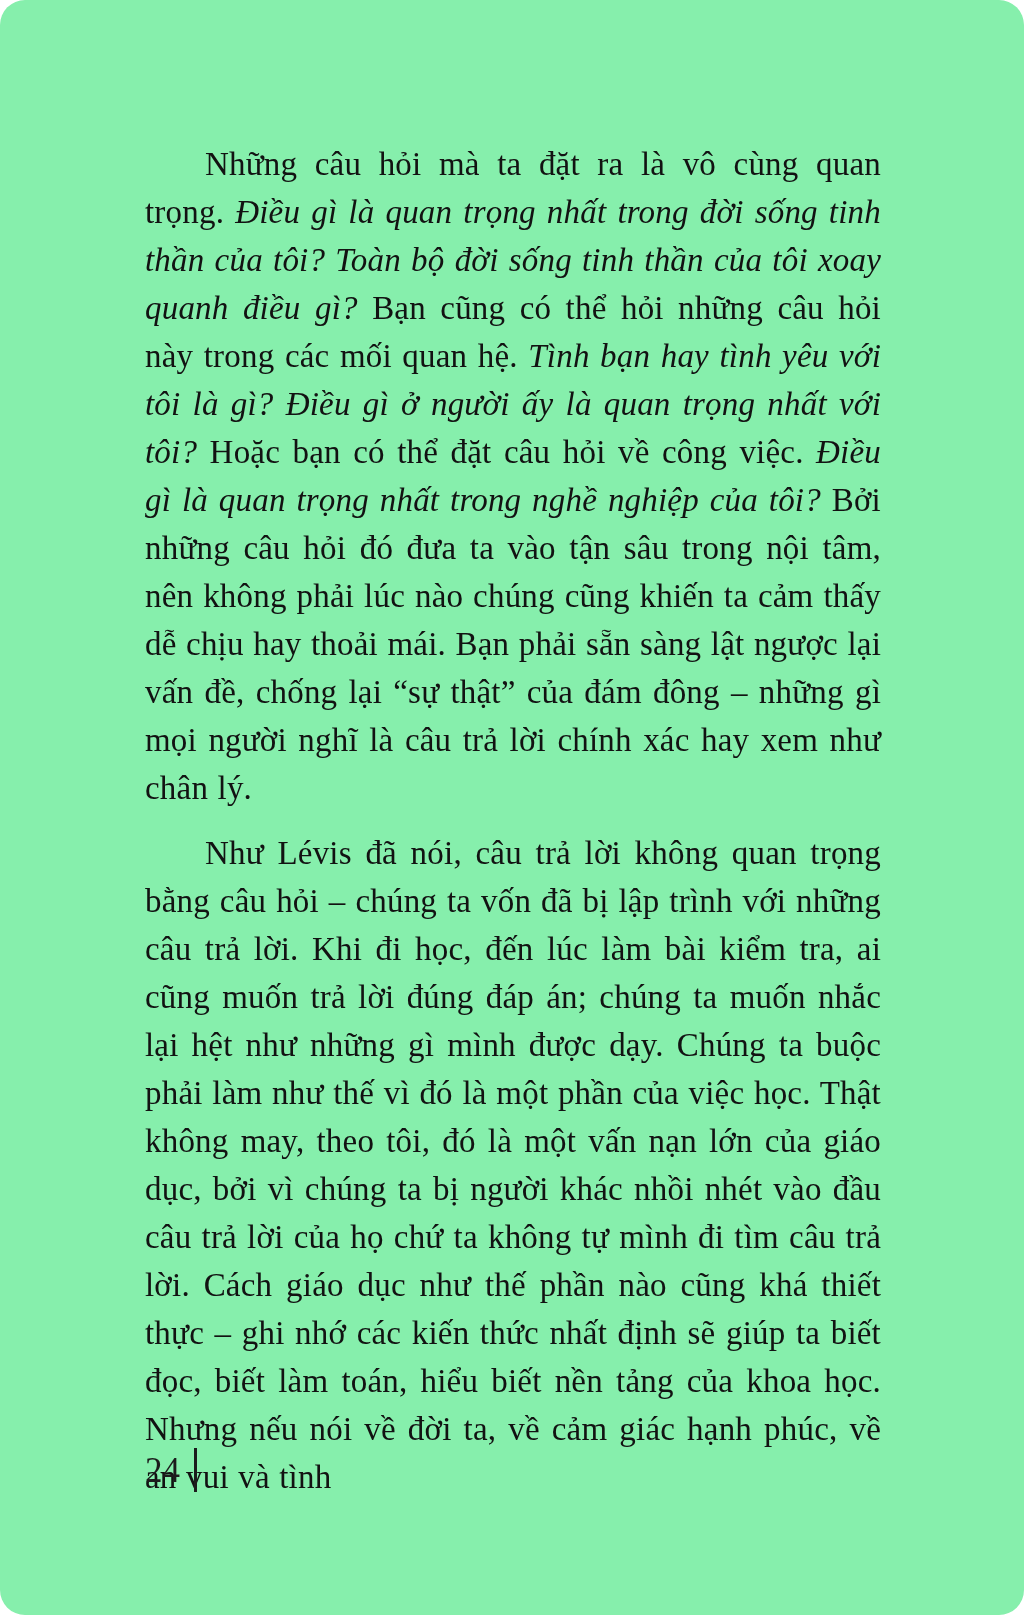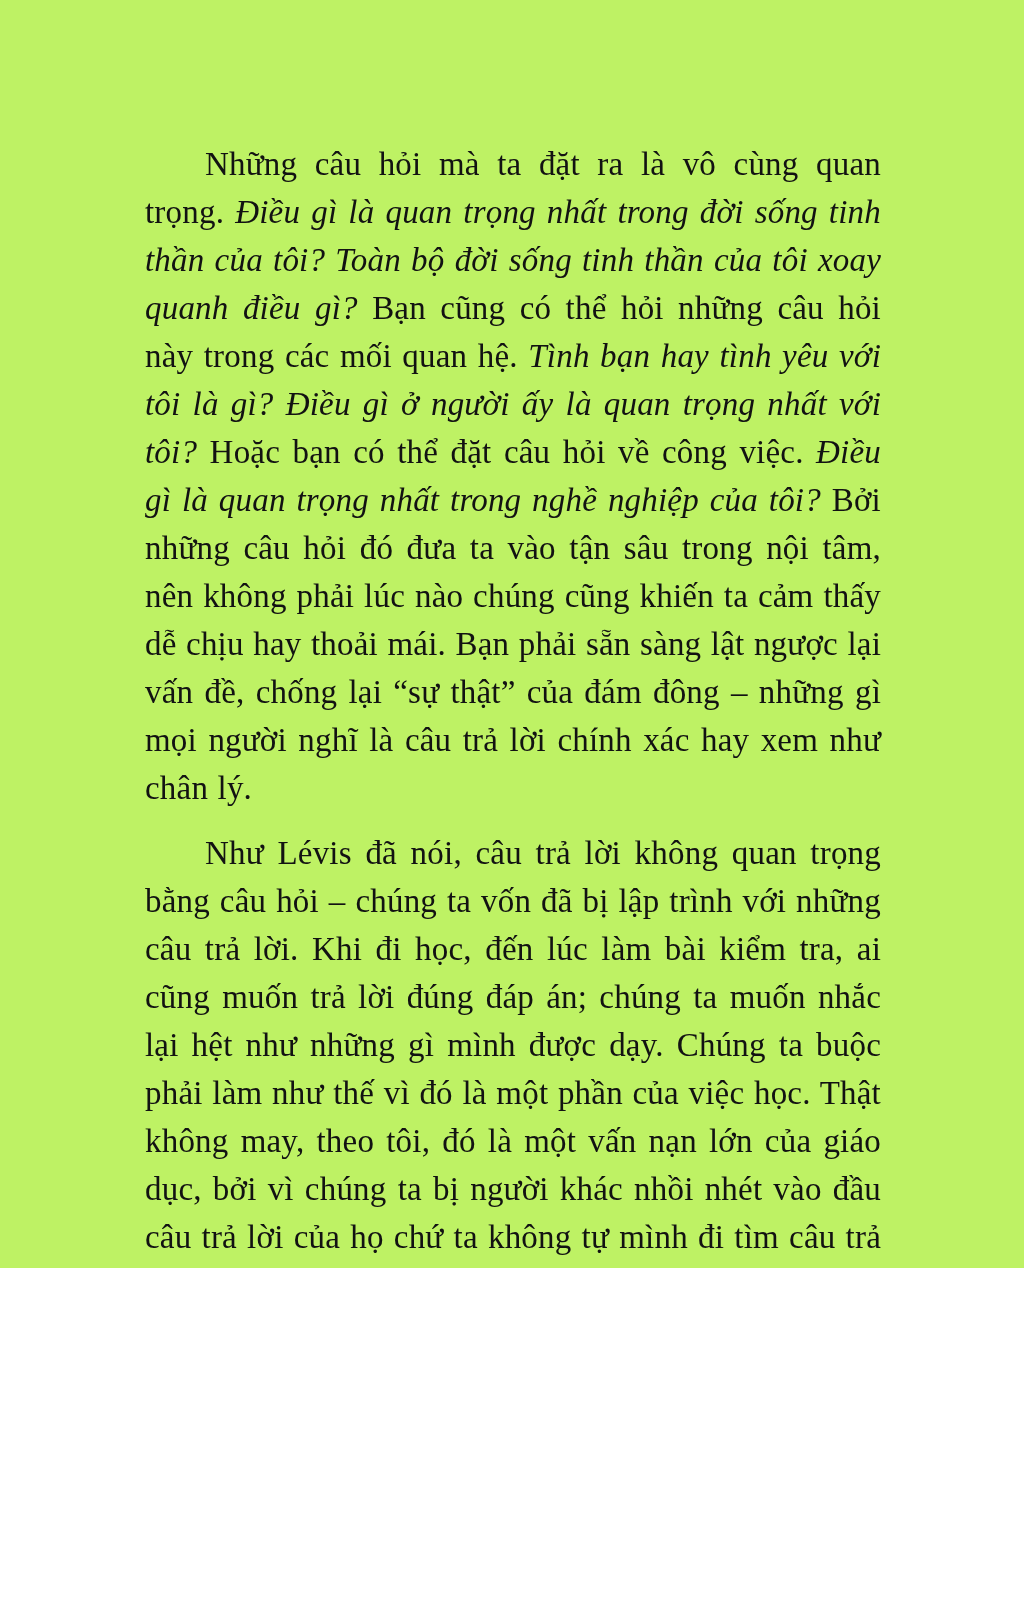--- a/index.html
+++ b/index.html
@@ -3,25 +3,26 @@
 <meta charset="utf-8">
 <style>
   html, body {
     margin: 0;
     padding: 0;
     background: #ffffff;
   }
   .page {
     position: relative;
     width: 1024px;
-    height: 1268px;
-    background: #bef264;
+    height: 1615px;
+    background: #86efac;
     overflow: hidden;
     font-family: "Liberation Serif", "DejaVu Serif", serif;
     color: #121212;
+    border-radius: 25px;
   }
   .text-block {
     position: absolute;
     left: 145px;
     top: 140px;
     width: 736px;
     text-align: justify;
   }
   .para {
     margin: 0;

